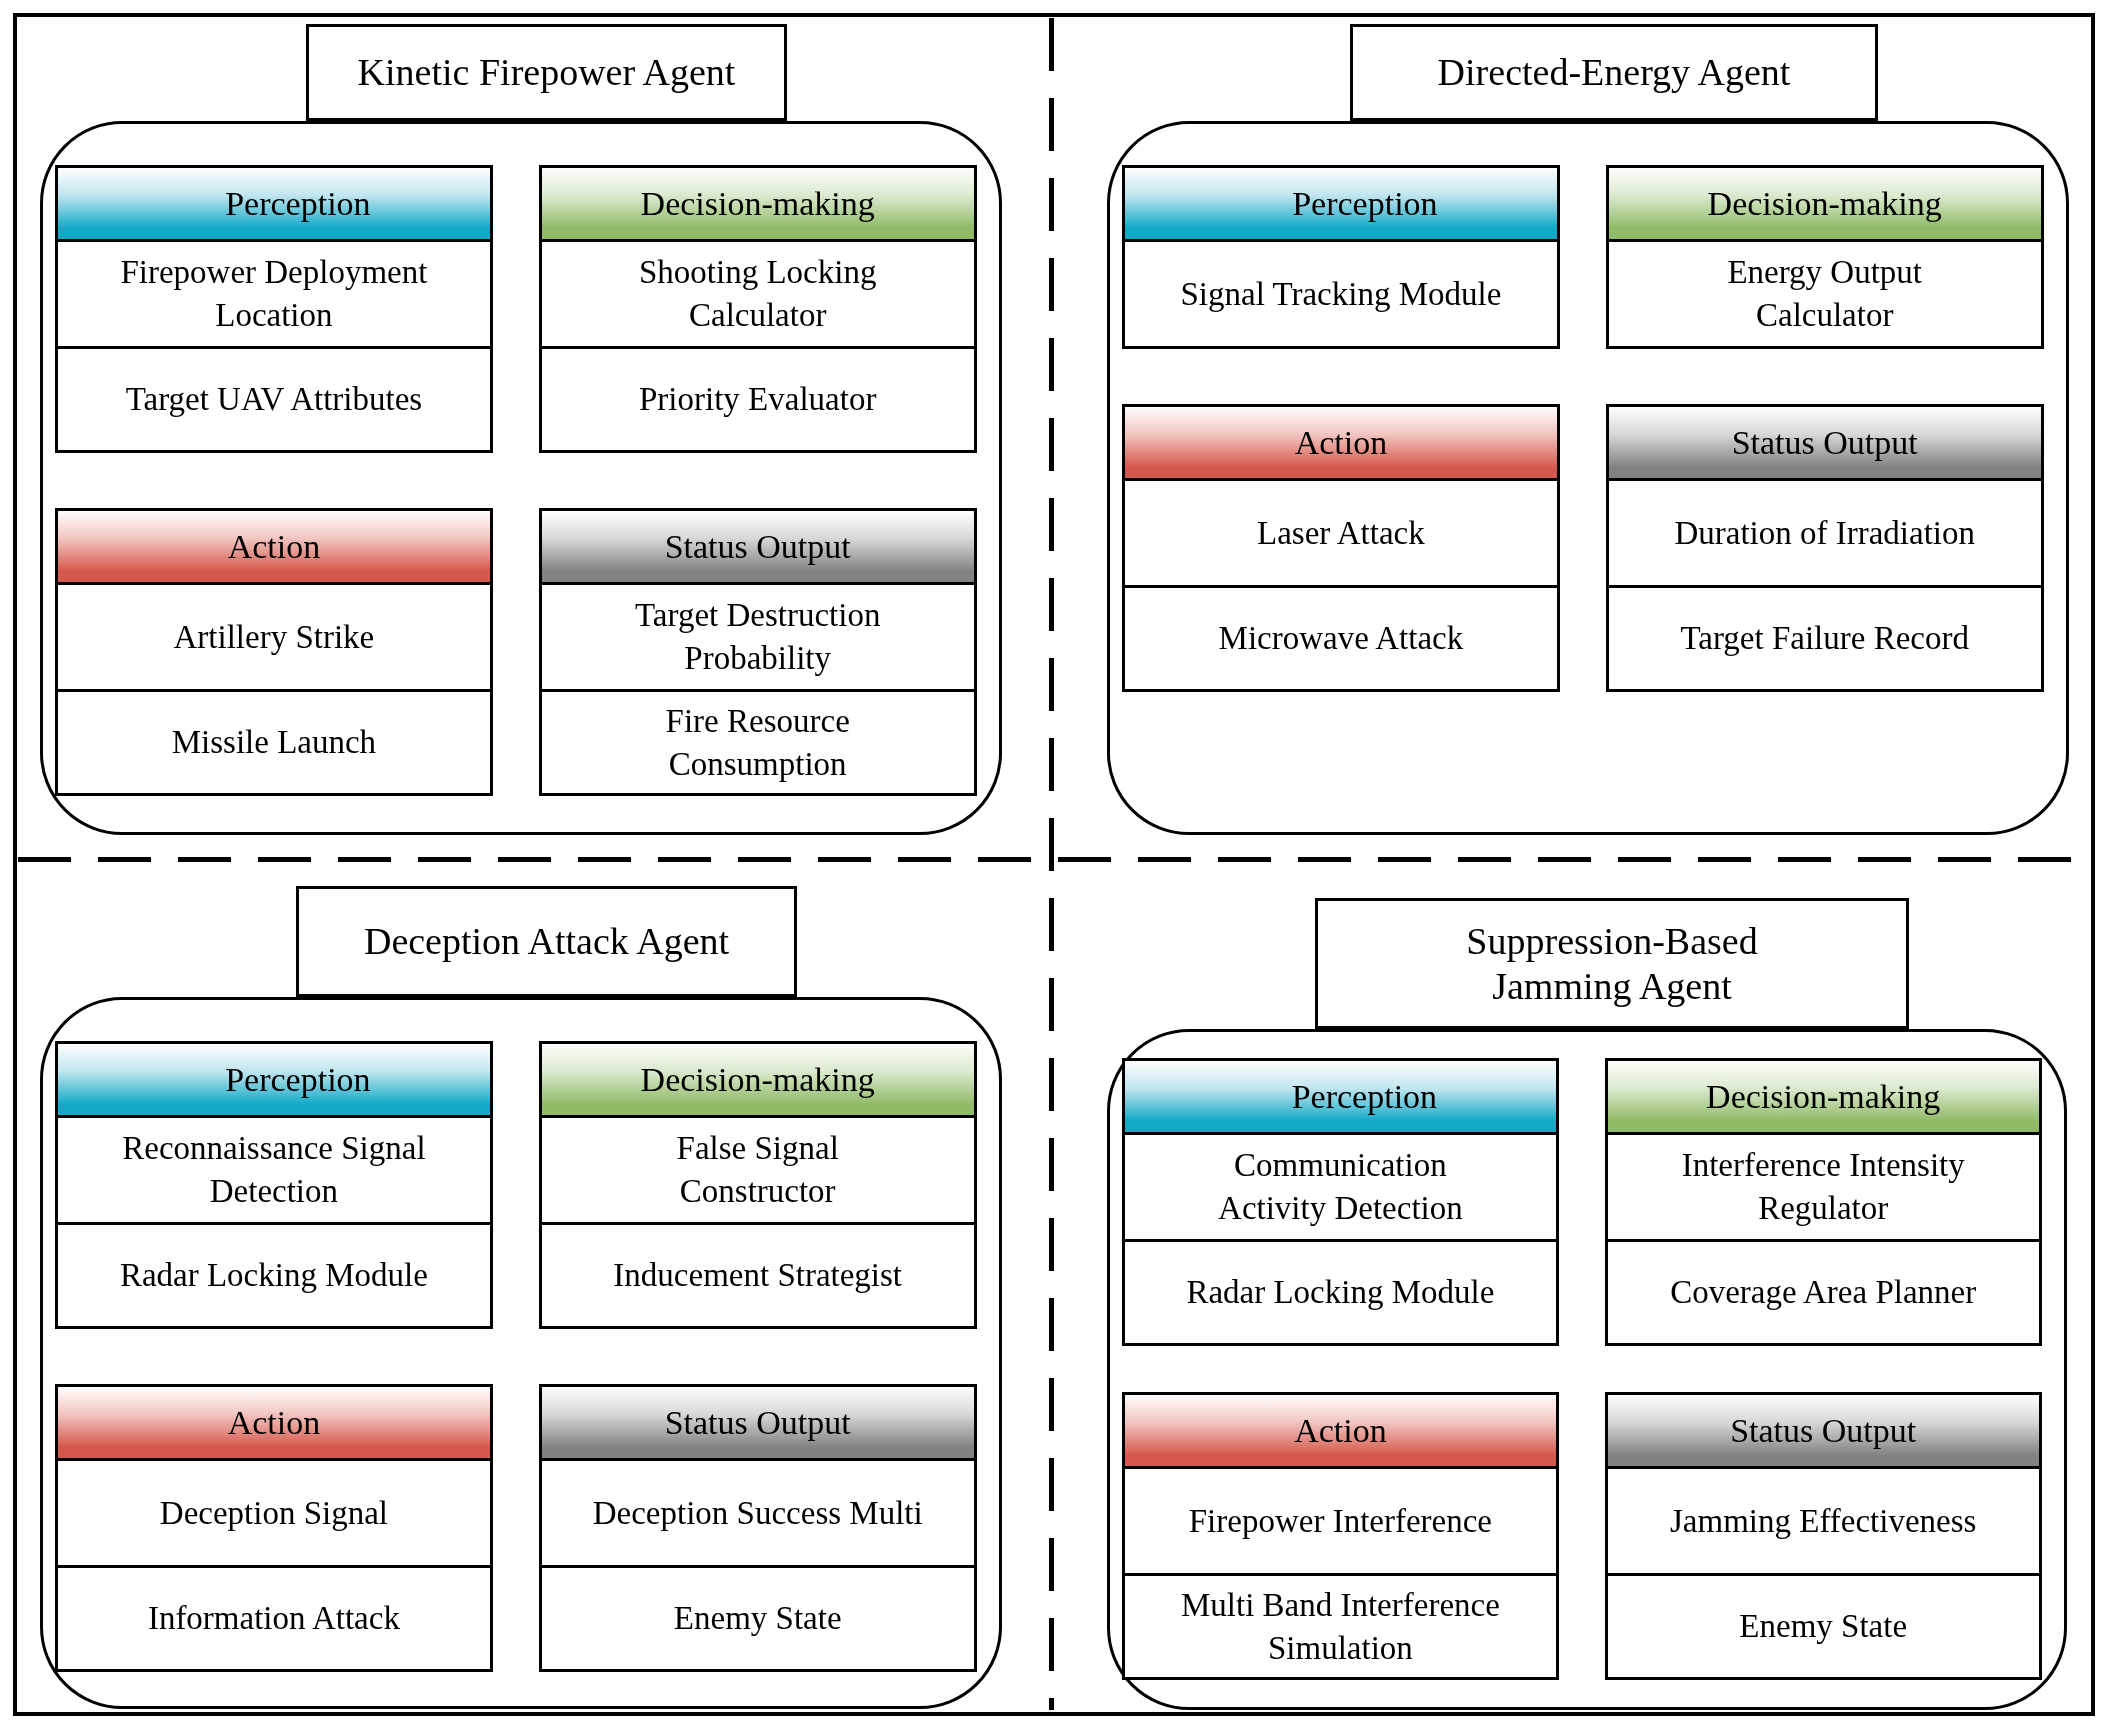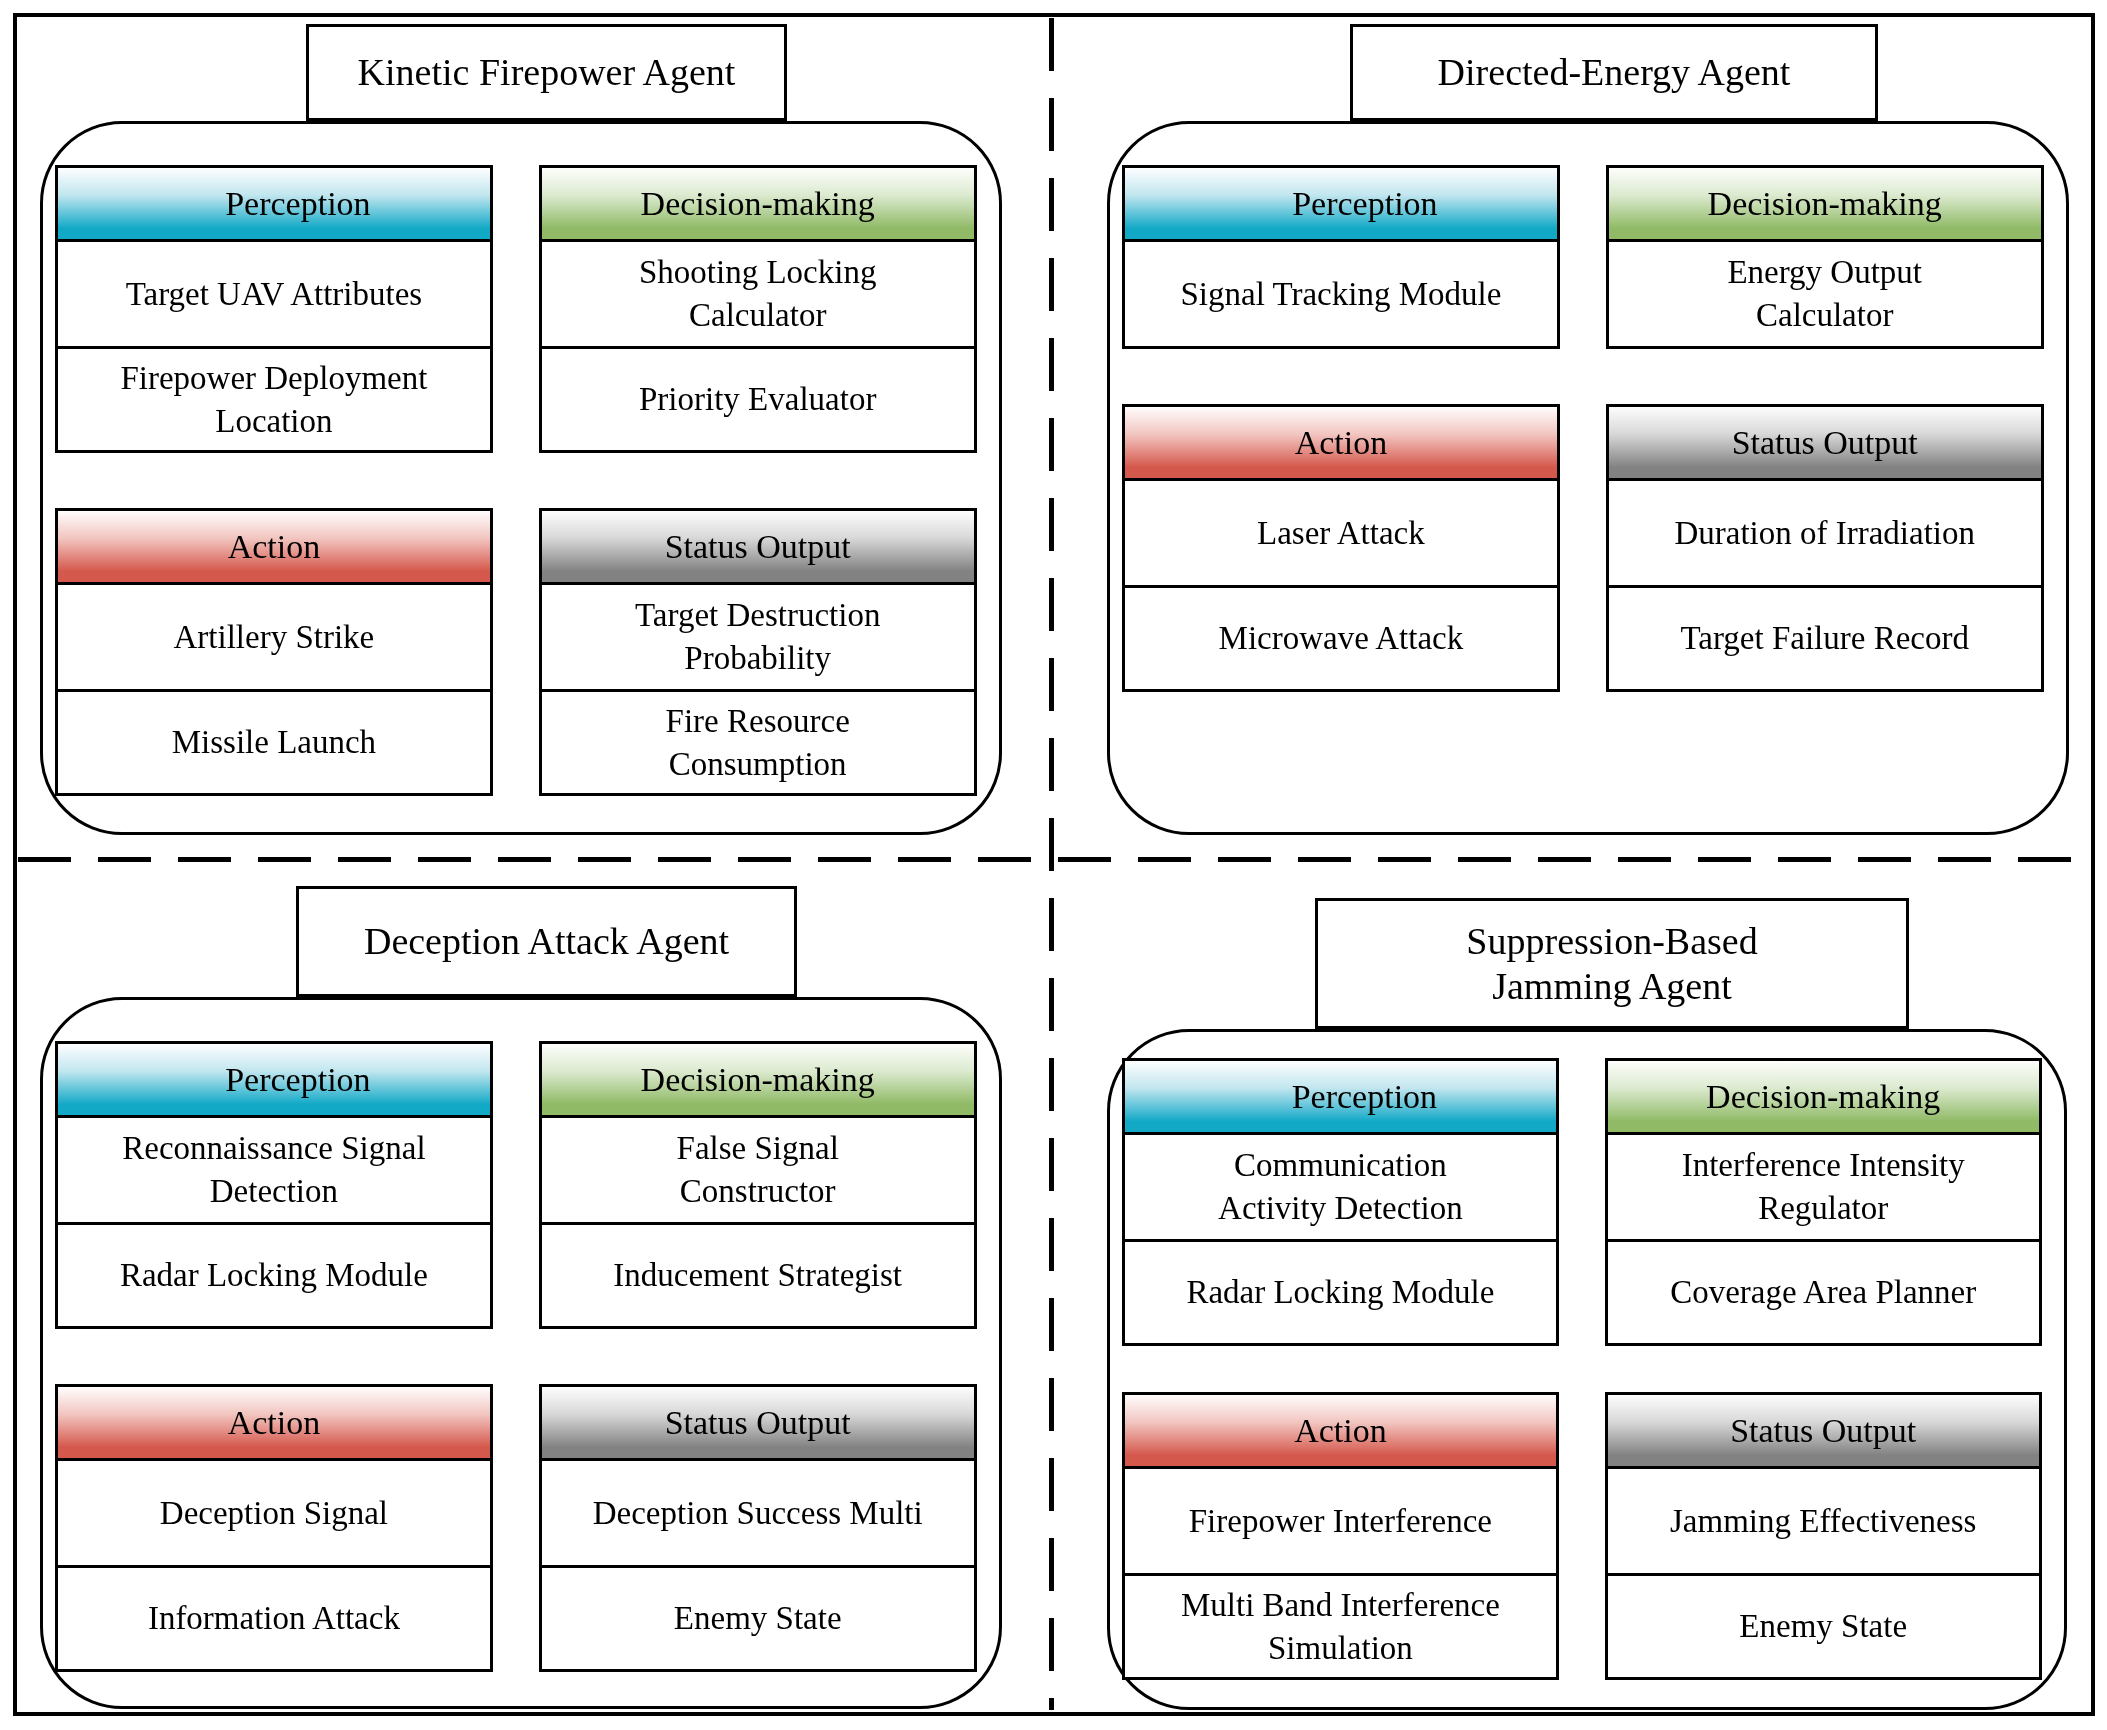--- a/index.html
+++ b/index.html
@@ -119,23 +119,23 @@
 <div class="canvas">
 
   <div class="outer-border"></div>
   <div class="vdash"></div>
   <div class="hdash"></div>
 
   <div class="title-box title-q0">Kinetic Firepower Agent</div>
   <div class="agent-box agent-q0">
     <div class="block">
       <div class="block-header hdr-perception">Perception</div>
-      <div class="block-item">Target UAV Attributes</div>
       <div class="block-item">Firepower Deployment
 Location</div>
+      <div class="block-item">Target UAV Attributes</div>
     </div>
     <div class="block">
       <div class="block-header hdr-decision">Decision-making</div>
       <div class="block-item">Shooting Locking
 Calculator</div>
       <div class="block-item">Priority Evaluator</div>
     </div>
     <div class="block">
       <div class="block-header hdr-action">Action</div>
       <div class="block-item">Artillery Strike</div>

